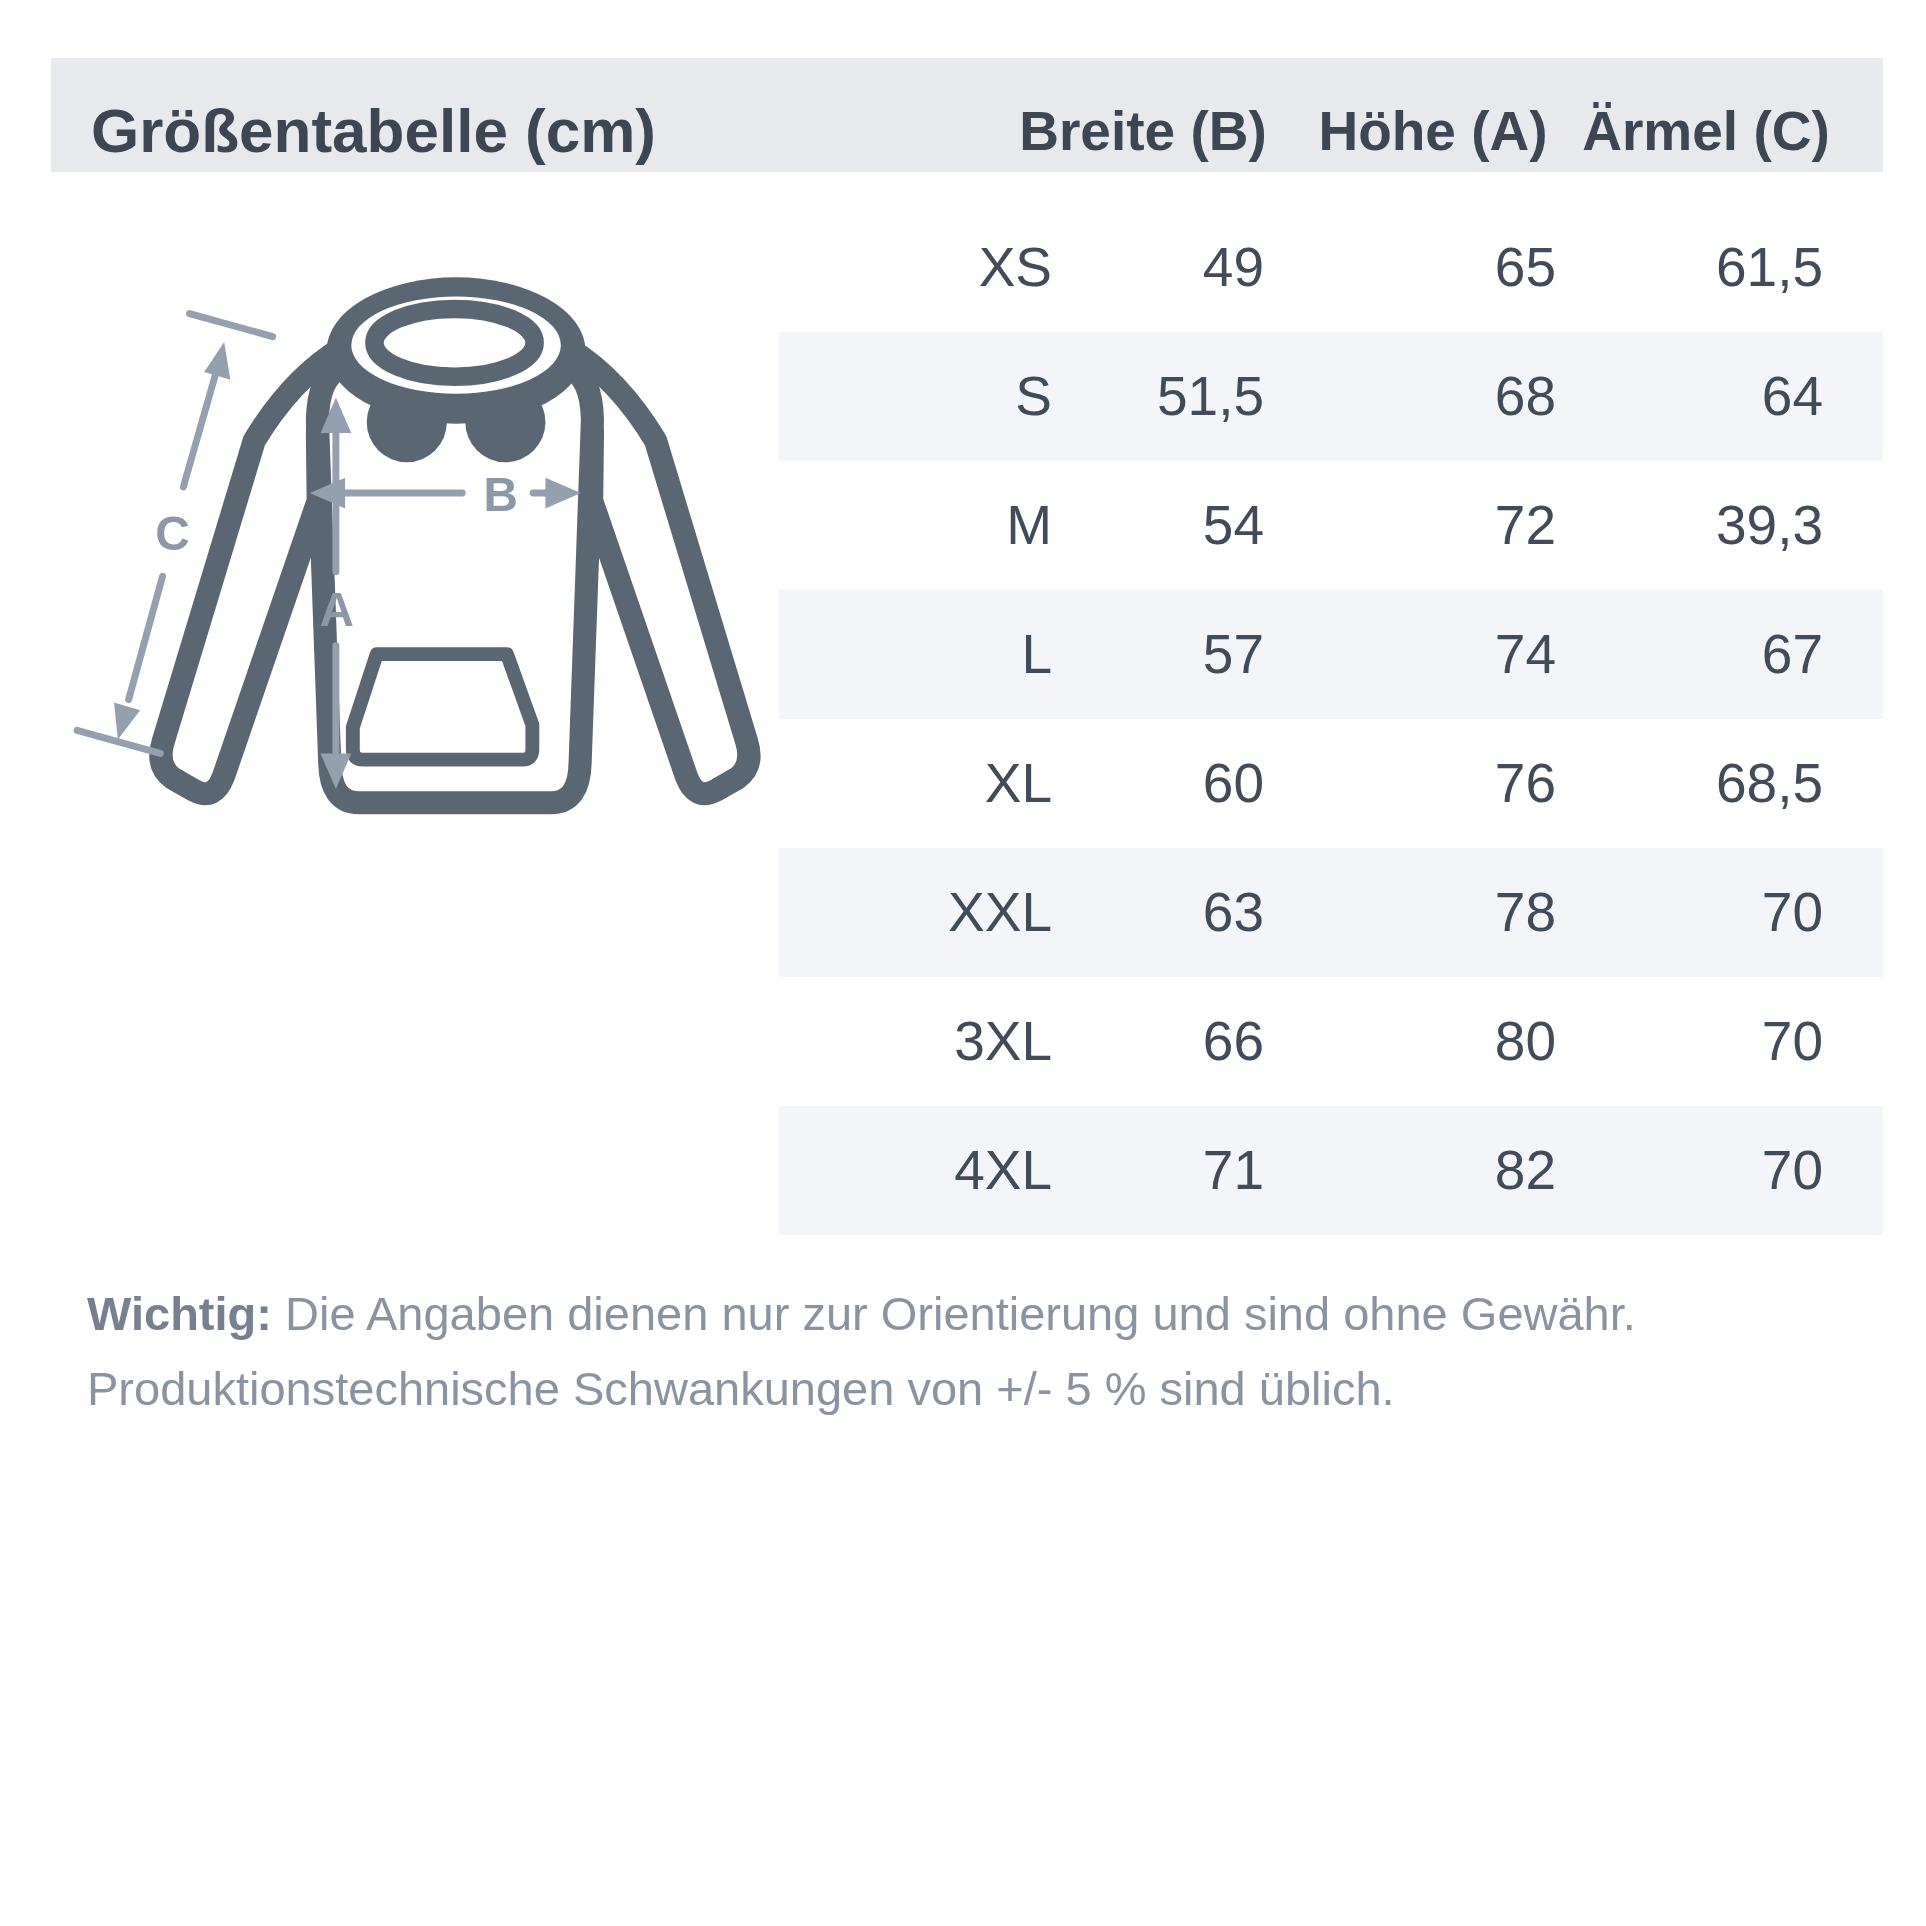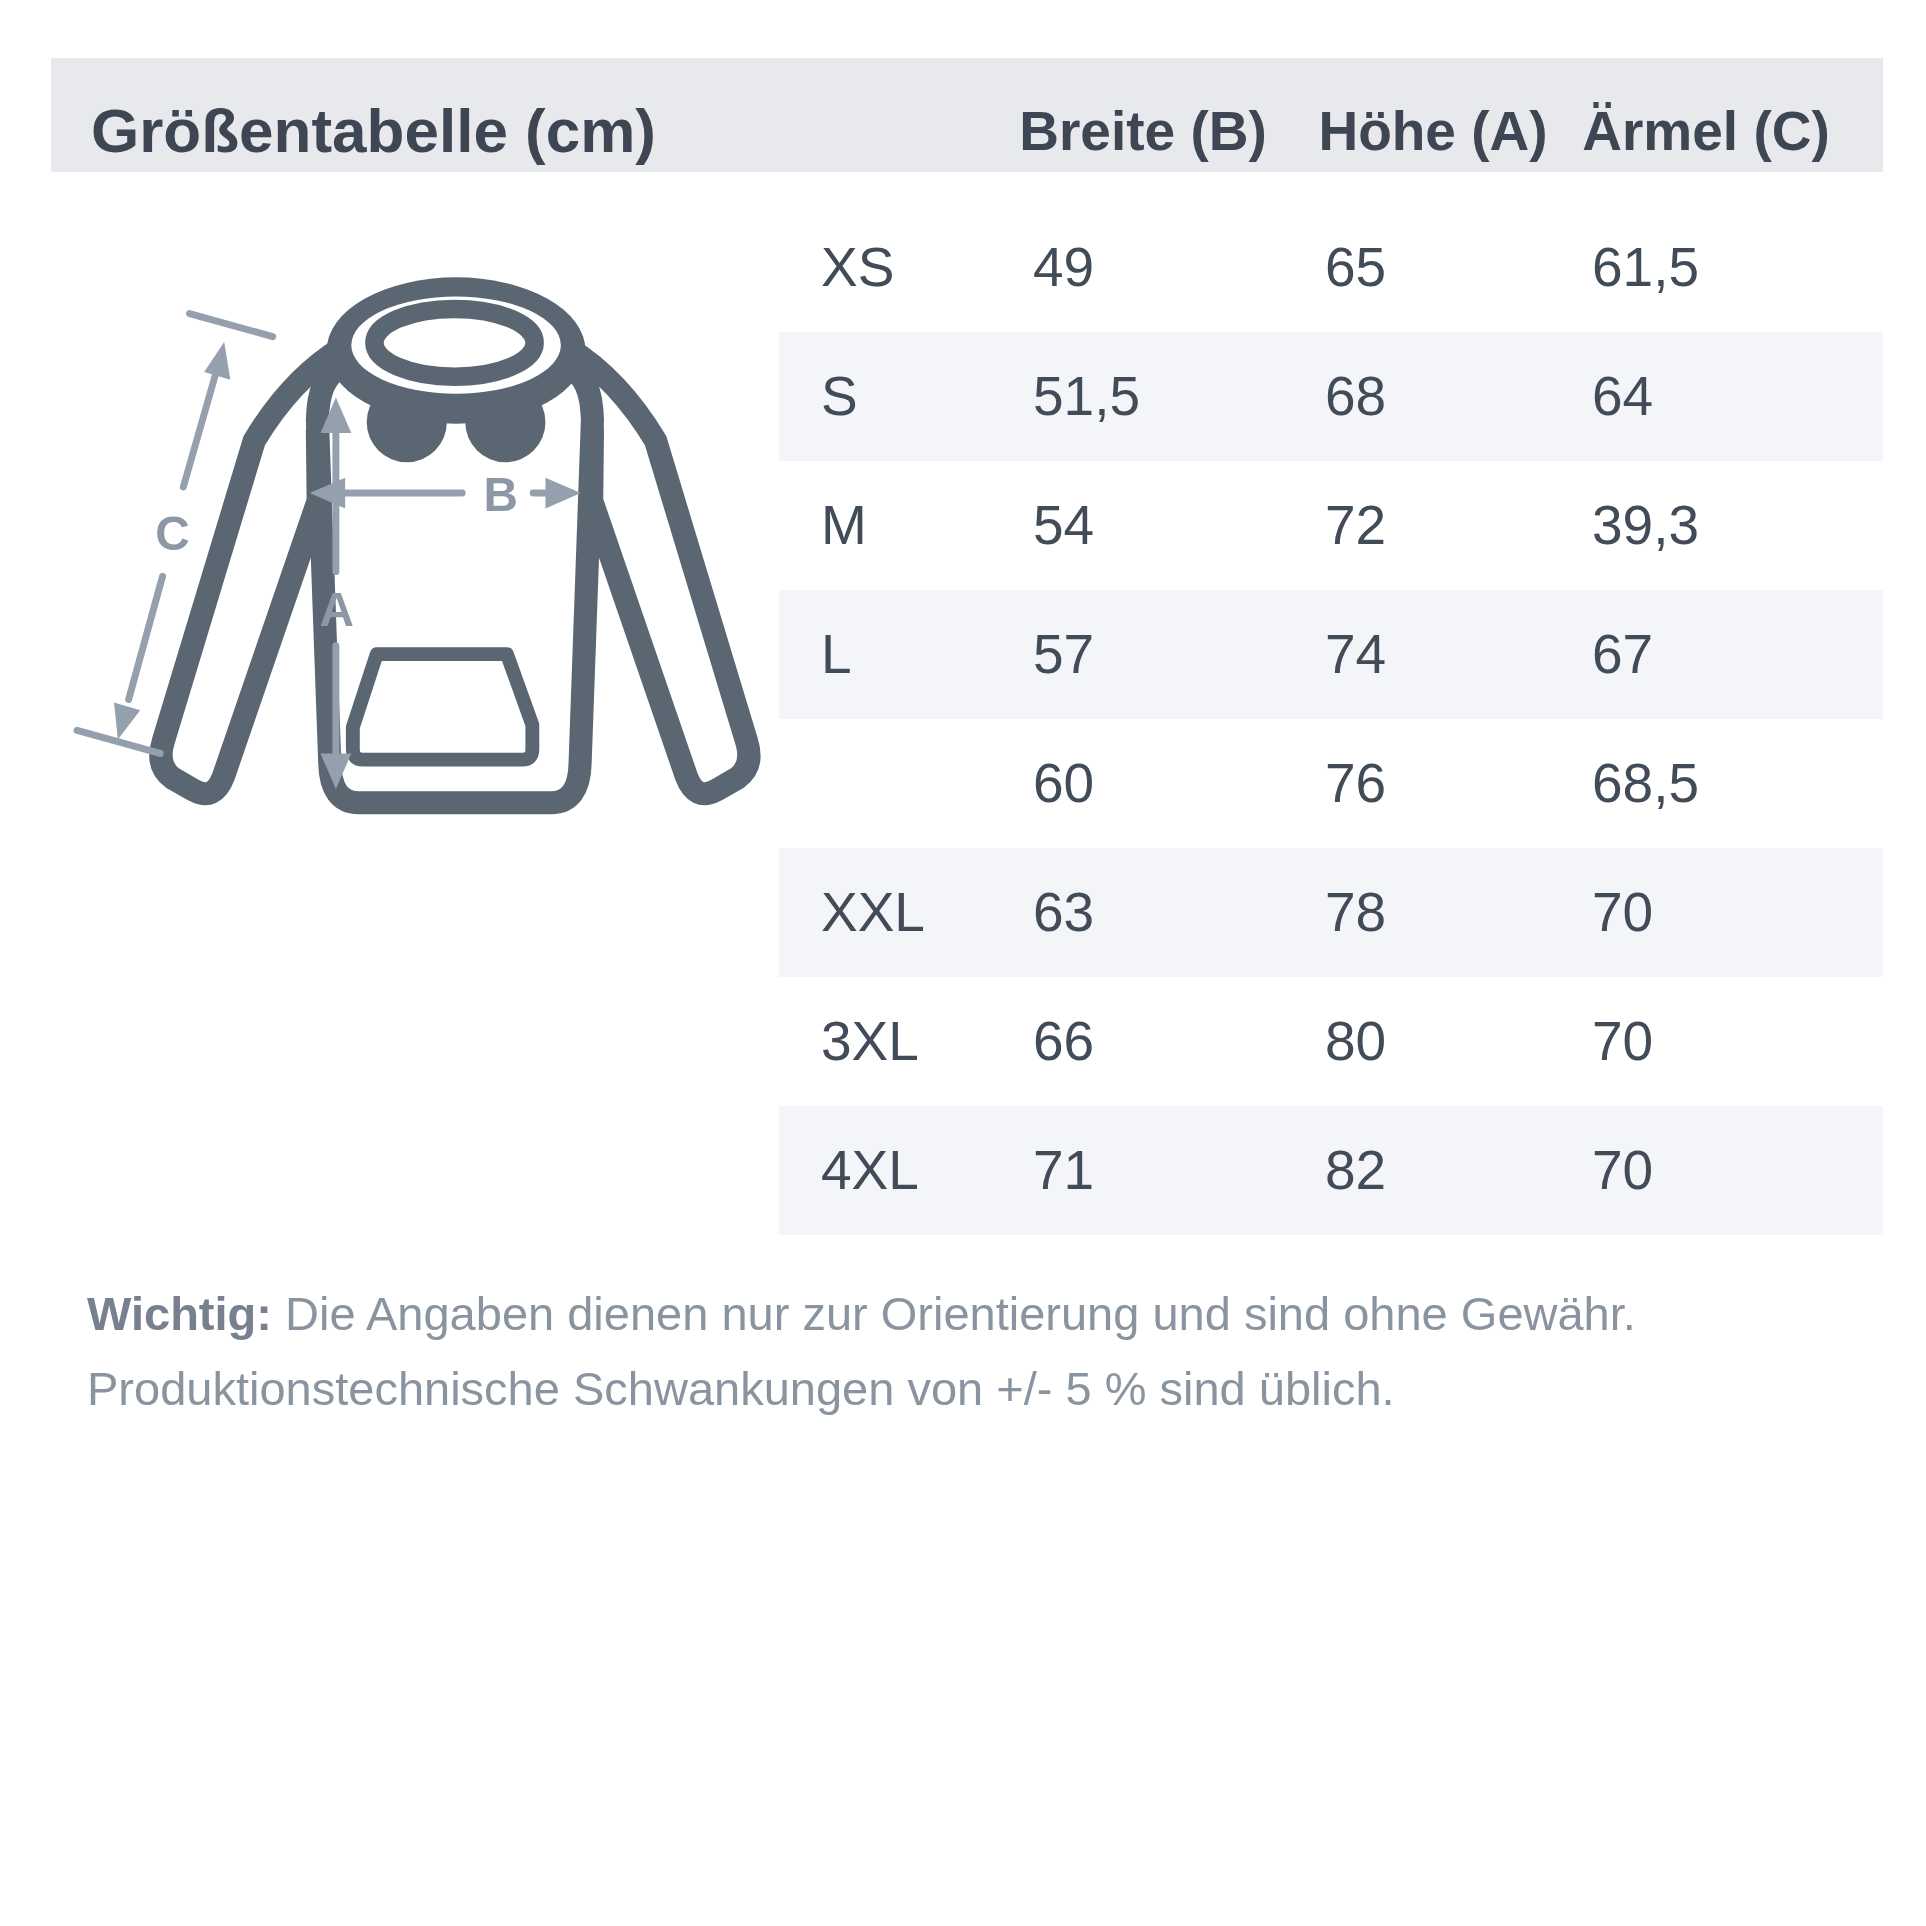--- a/index.html
+++ b/index.html
@@ -11,21 +11,21 @@
            font-size:62px; font-weight:bold; color:#3e4653; white-space:nowrap; }
   .col-head { position:absolute; top:0; height:146px; line-height:146px; width:308px;
               text-align:center; font-size:55px; font-weight:bold; color:#3e4653; white-space:nowrap; }
   .col-head.pos-b { left:938px; }
   .col-head.pos-a { left:1228px; }
   .col-head.pos-c { left:1501px; }
 
   .size-table { position:absolute; left:779px; top:203px; width:1104px; }
   .t-row { position:relative; height:129px; background:transparent; }
   .t-row.striped { background:#f4f5f8; }
-  .cell { position:absolute; top:0; height:129px; line-height:129px; text-align:left;
+  .cell { position:absolute; top:0; height:129px; line-height:129px; text-align:right;
           font-size:55px; color:#424c59; white-space:nowrap; }
   .c-size { left:42px;  width:231px; }
   .c-b    { left:254px; width:231px; }
   .c-a    { left:546px; width:231px; }
   .c-c    { left:813px; width:231px; }
 
   .diagram-svg { position:absolute; left:0; top:0; width:1926px; height:1926px; }
 
   .footer { position:absolute; left:87px; top:1276px; width:1795px;
             font-size:47px; line-height:75px; color:#8a94a1; }
@@ -105,20 +105,21 @@
       <span class="cell c-a">72</span>
       <span class="cell c-c">39,3</span>
     </div>
     <div class="t-row striped">
       <span class="cell c-size">L</span>
       <span class="cell c-b">57</span>
       <span class="cell c-a">74</span>
       <span class="cell c-c">67</span>
     </div>
     <div class="t-row">
+      <span class="cell c-size">XL</span>
       <span class="cell c-b">60</span>
       <span class="cell c-a">76</span>
       <span class="cell c-c">68,5</span>
     </div>
     <div class="t-row striped">
       <span class="cell c-size">XXL</span>
       <span class="cell c-b">63</span>
       <span class="cell c-a">78</span>
       <span class="cell c-c">70</span>
     </div>

